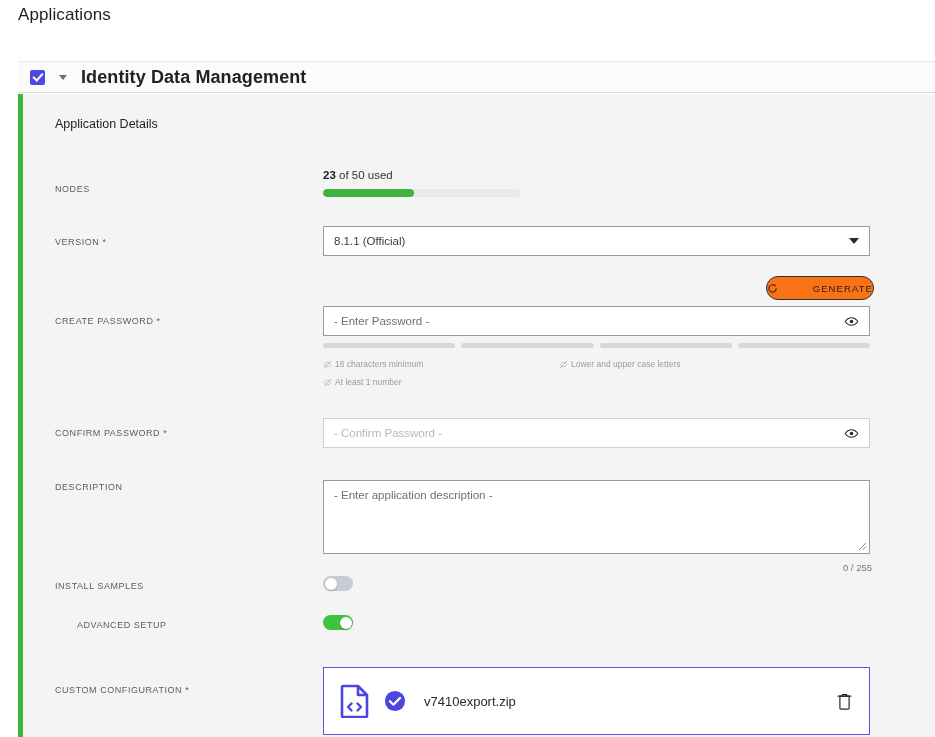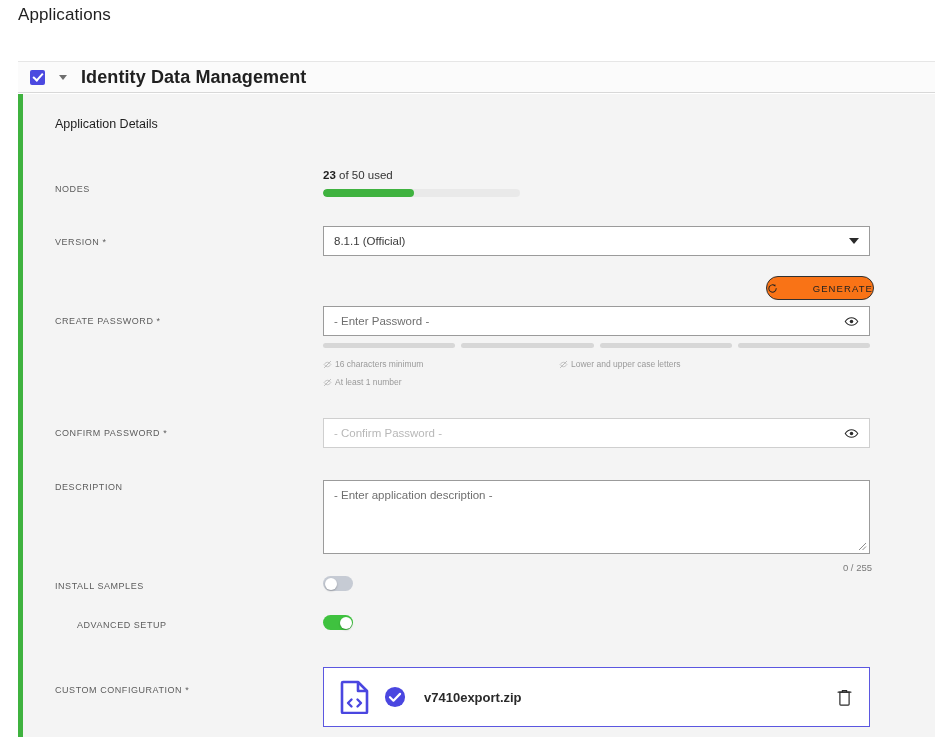--- a/index.html
+++ b/index.html
@@ -218,27 +218,26 @@
     width: 12px; height: 12px;
     border-radius: 50%;
     background: #ffffff;
     box-shadow: 0 1px 2px rgba(0,0,0,.25);
   }
   .toggle.on { background: #3fc23f; }
   .toggle.on .knob { left: auto; right: 1.5px; }
 
   
   .file-box {
-    width: 547px; height: 60px;
+    width: 547px; height: 68px;
     background: #ffffff;
     border: 1.5px solid #5b57e0;
     display: flex;
     align-items: center;
     padding: 0 16px;
-    font-weight: bold;
   }
   .file-name {
     margin-left: 18px;
     font-size: 13px;
     color: #2a2a2a;
     flex: 1;
   }
   .trash { cursor: pointer; flex: none; }
   .badge { margin-left: 14px; flex: none; }
 </style>

